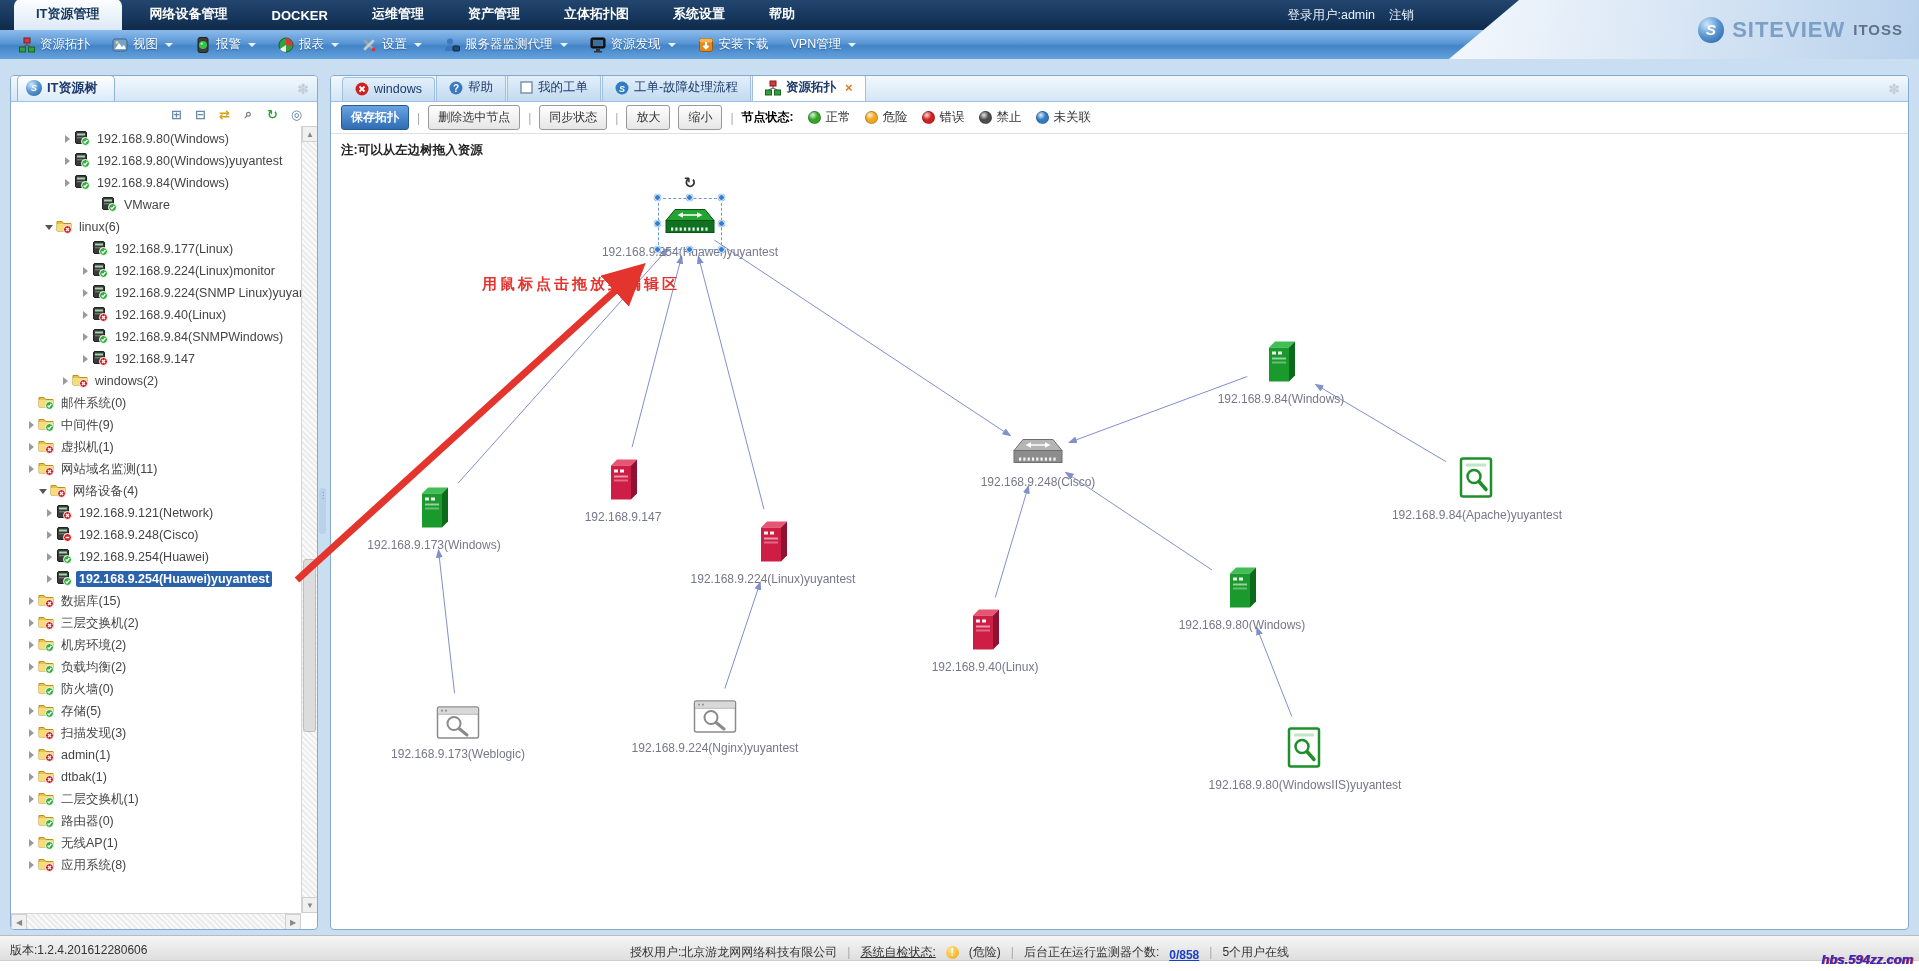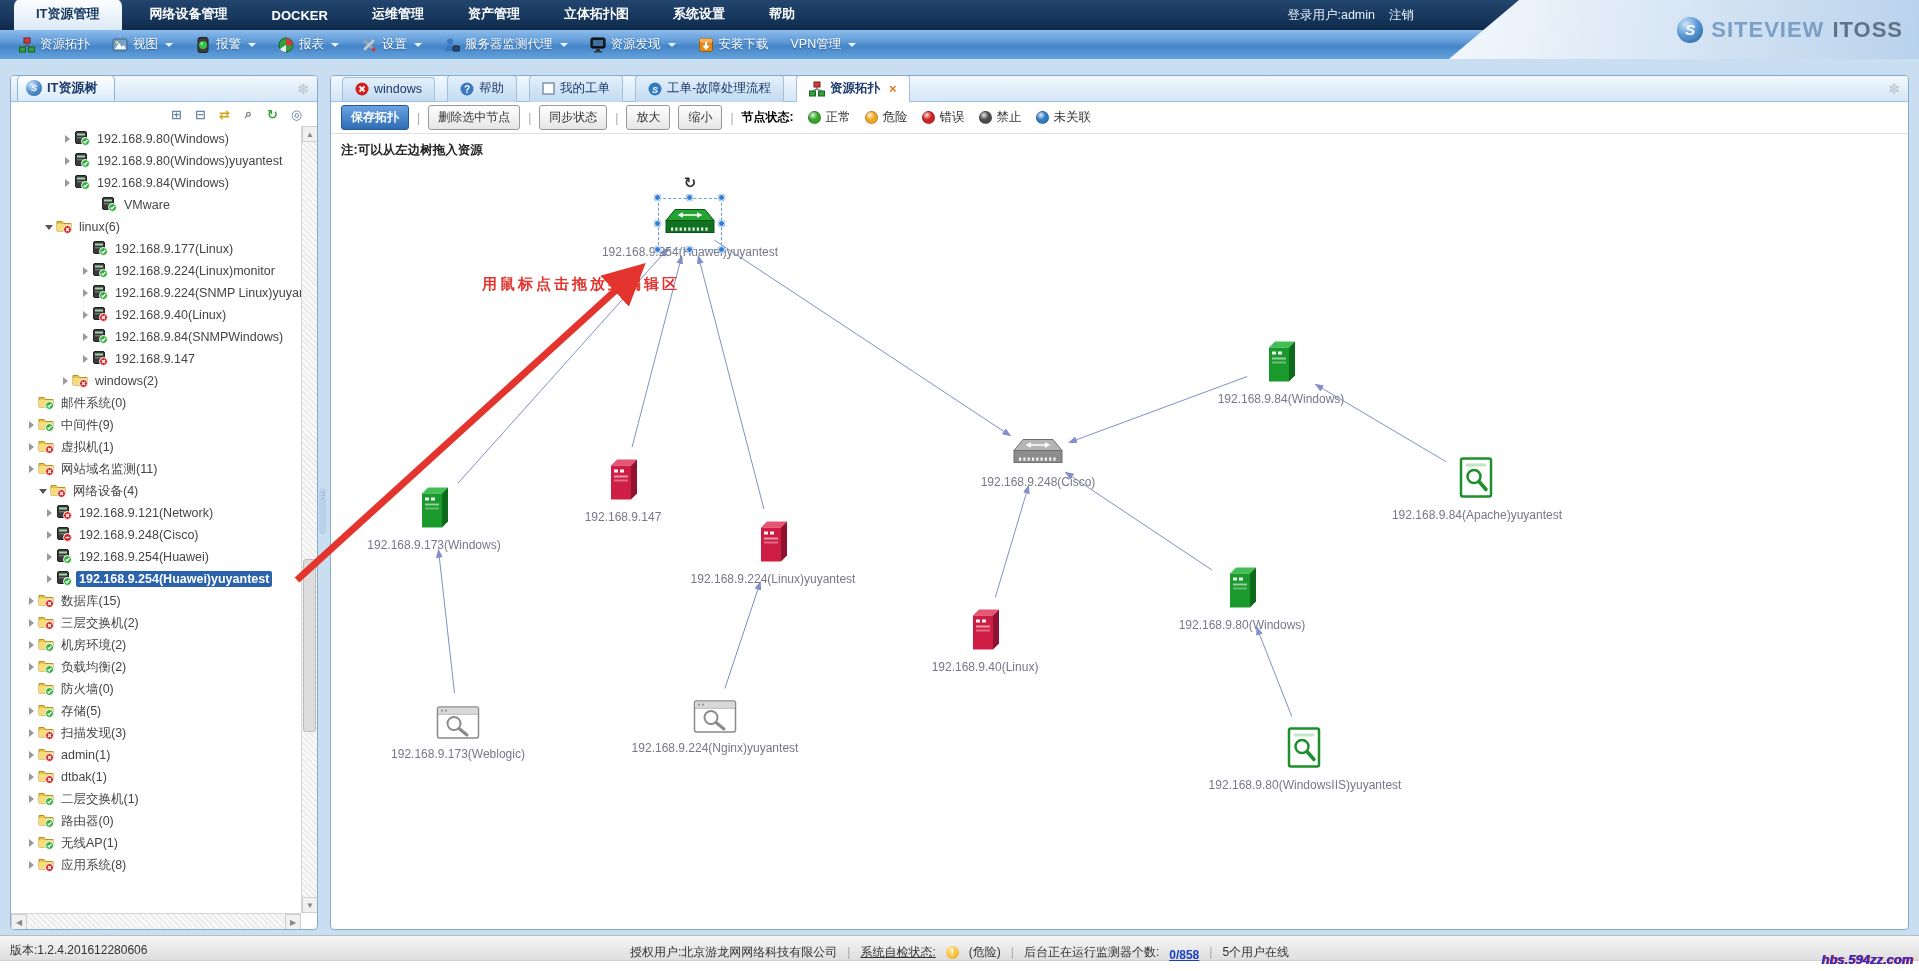--- a/index.html
+++ b/index.html
@@ -11,21 +11,21 @@
   .menubar { position:absolute; left:0; top:0; width:100%; height:30px; background:linear-gradient(#23466e,#16365c 60%,#102a49); display:flex; align-items:flex-end; padding-left:14px; }
   .menu-item { color:#fff; font-size:13px; font-weight:bold; padding:6px 22px 7px; cursor:pointer; white-space:nowrap; }
   .menu-item.active { background:linear-gradient(#fdfeff,#dce9f6); color:#16365c; border-radius:7px 7px 0 0; margin-right:6px; }
   .login-info { position:absolute; right:505px; top:7px; color:#e8f1fa; font-size:12.5px; display:flex; gap:14px; }
   .logout { cursor:pointer; }
   .toolbar { position:absolute; left:0; top:30px; width:100%; height:29px; background:linear-gradient(#8cbcec,#5a96d4 45%,#4384c8 55%,#65a2dc); display:flex; align-items:center; padding-left:10px; gap:4px; }
   .tool-item { display:flex; align-items:center; gap:5px; color:#fff; font-size:12.5px; padding:3px 9px; cursor:pointer; text-shadow:0 1px 1px #2b5c94; white-space:nowrap; }
   .tool-item .caret { width:0; height:0; border-left:4px solid transparent; border-right:4px solid transparent; border-top:4px solid #eaf3fc; margin-left:2px; }
   .brand { position:absolute; right:0; top:0; width:470px; height:59px; background:linear-gradient(100deg,#f4f8fd,#dde9f6 40%,#b9d2ec); clip-path:polygon(70px 0,100% 0,100% 100%,0 100%); display:flex; align-items:center; justify-content:flex-end; padding-right:16px; gap:8px; z-index:25; }
   .brand-name { font-size:22px; font-weight:bold; color:#7b9fc6; letter-spacing:1px; }
-  .brand-suffix { font-size:22px; font-weight:bold; color:#5f7286; letter-spacing:1px; }
+  .brand-suffix { font-size:15px; font-weight:bold; color:#5f7286; letter-spacing:1px; }
   .logo-ball { width:26px; height:26px; border-radius:50%; background:radial-gradient(circle at 34% 28%,#cfe6fa,#5d9ad4 45%,#1d5a9c); display:flex; align-items:center; justify-content:center; color:#fff; font-weight:bold; font-size:15px; font-style:italic; }
 
   
   .panel { position:absolute; background:#fff; border:1px solid #85aacc; border-radius:4px; overflow:hidden; }
   .left-panel { left:10px; top:75px; width:308px; height:855px; }
   .right-panel { left:330px; top:75px; width:1579px; height:855px; }
   .panel-header { height:26px; background:linear-gradient(#f2f8fd,#d4e6f6); border-bottom:1px solid #9fc0e0; position:relative; display:flex; align-items:flex-end; padding-left:6px; }
   .deco-icon { position:absolute; right:8px; top:5px; color:#c3ccd7; font-size:14px; }
 
   
@@ -41,21 +41,21 @@
   .tree-row .t-icon { margin:0 4px 0 1px; flex:0 0 16px; }
   .tree-row .t-label { padding:1px 3px; border-radius:2px; }
   .tree-row.selected .t-label { background:#2a62ac; color:#fff; font-weight:bold; }
 
   .vscroll { position:absolute; top:50px; right:0; bottom:16px; width:16px; background:repeating-linear-gradient(45deg,#ececec 0 2px,#fafafa 2px 4px); border-left:1px solid #d5d5d5; }
   .hscroll { position:absolute; left:0; right:16px; bottom:0; height:16px; background:repeating-linear-gradient(45deg,#ececec 0 2px,#fafafa 2px 4px); border-top:1px solid #d5d5d5; }
   .sc-btn { position:absolute; width:16px; height:16px; background:#f0f0f0; border:1px solid #cfcfcf; color:#888; font-size:8px; display:flex; align-items:center; justify-content:center; }
   .v-thumb { position:absolute; left:1px; right:1px; top:55%; height:22%; background:#dcdcdc; border:1px solid #bdbdbd; border-radius:3px; }
 
   
-  .tabs { display:flex; align-items:center; gap:12px; padding-left:5px; height:100%; }
+  .tabs { display:flex; align-items:flex-end; gap:1px; padding-left:5px; height:100%; }
   .tab { display:flex; align-items:center; gap:5px; padding:4px 12px 5px; background:linear-gradient(#e4f0fb,#c2daf0); border:1px solid #9fc0e0; border-bottom:none; border-radius:4px 4px 0 0; font-size:12.5px; color:#1b3a6b; cursor:pointer; white-space:nowrap; }
   .tab.active { background:#fff; font-weight:bold; }
   .tab .close-x { color:#e07820; font-weight:bold; font-size:13px; margin-left:4px; cursor:pointer; }
 
   
   .topo-toolbar { height:32px; display:flex; align-items:center; gap:8px; padding:0 10px; background:#fff; border-bottom:1px solid #e0e0e0; }
   .btn { font-size:12px; color:#333; background:linear-gradient(#fefefe,#e6e6e6); border:1px solid #999; border-radius:3px; padding:3px 9px; cursor:pointer; white-space:nowrap; }
   .btn.primary { background:linear-gradient(#6aa3e2,#2f6cb4); border-color:#27598f; color:#fff; font-weight:bold; }
   .sep { color:#aaa; }
   .legend { display:flex; align-items:center; gap:14px; }

